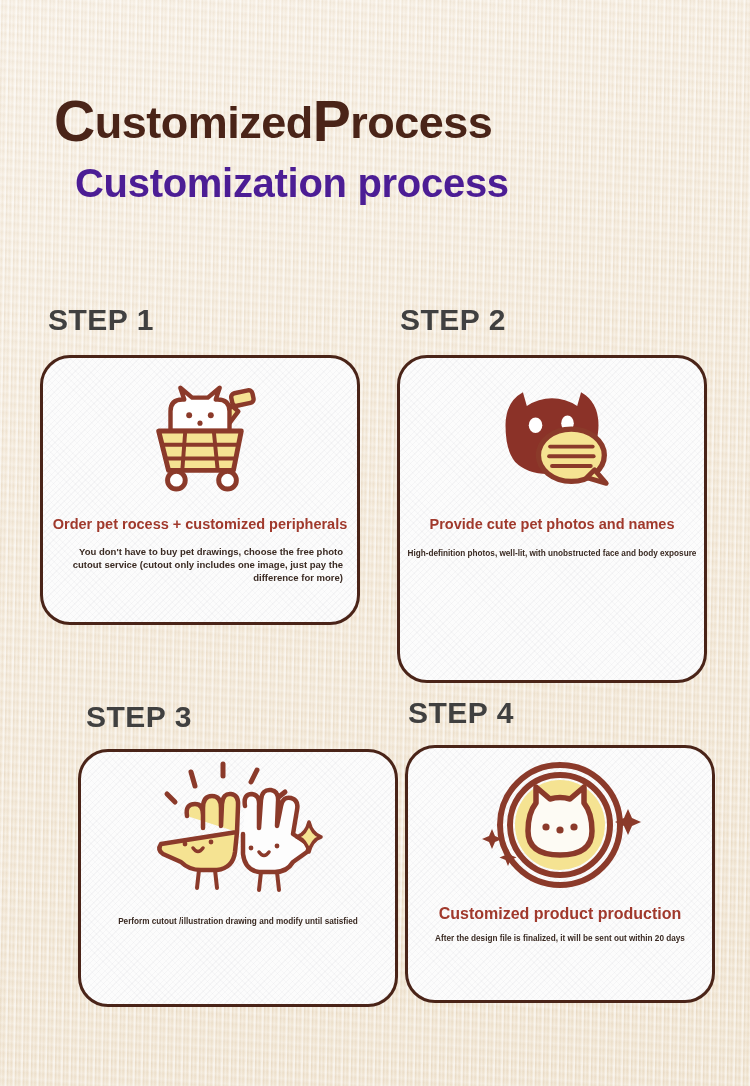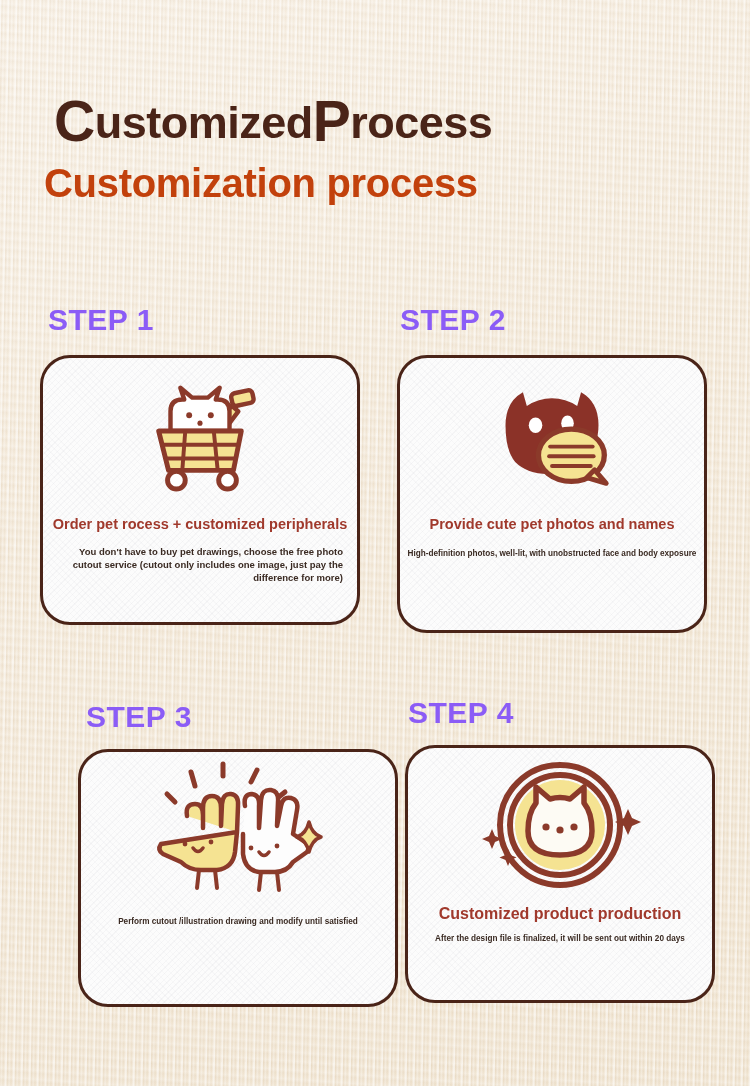--- a/index.html
+++ b/index.html
@@ -57,38 +57,38 @@
     line-height: 1;
   }
   .title-en .cap {
     font-size: 57px;
     line-height: 1;
     vertical-align: -3px;
   }
 
   .title-sub {
     position: absolute;
-    left: 44px;
+    left: 75px;
     top: 163px;
     font-size: 40px;
     font-weight: 700;
-    color: #c2410c;
+    color: #4c1d95;
     letter-spacing: -0.3px;
     white-space: nowrap;
     line-height: 1;
   }
 
   
   .step-block { position: absolute; }
 
   .step-label {
     position: absolute;
     font-size: 30px;
     font-weight: 800;
-    color: #8b5cf6;
+    color: #404040;
     letter-spacing: 0.5px;
     white-space: nowrap;
     line-height: 1;
   }
 
   .card {
     position: absolute;
     border: 3px solid #4a2418;
     border-radius: 30px;
     background-color: #fcfcfc;
@@ -194,21 +194,21 @@
       <div class="card-title" style="margin-top:8px;">Order pet rocess + customized peripherals</div>
       <div class="card-desc" style="margin-top:13px;">You don't have to buy pet drawings, choose the free photo cutout service (cutout only includes one image, just pay the difference for more)</div>
     </div>
   </div>
 </div>
 
 <div class="step-block" style="left:0;top:0;width:750px;height:1086px;">
 
   <div class="step-label" style="left:400px; top:305px;">STEP 2</div>
 
-  <div class="card" style="left:397px; top:355px; width:310px; height:278px;">
+  <div class="card" style="left:397px; top:355px; width:310px; height:328px;">
     <div class="card-inner">
       <div class="icon-wrap" style="height:150px;">
         <span>
         <svg width="124" height="118" viewBox="0 0 128 120">
 
           <path d="M16 52
                    Q16 28 34 18
                    L38 32
                    Q50 24 64 24
                    Q78 24 90 32

